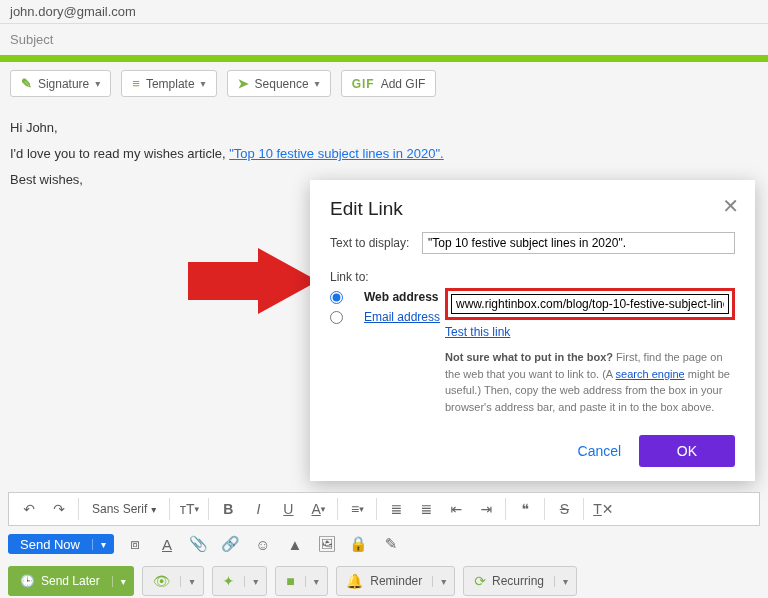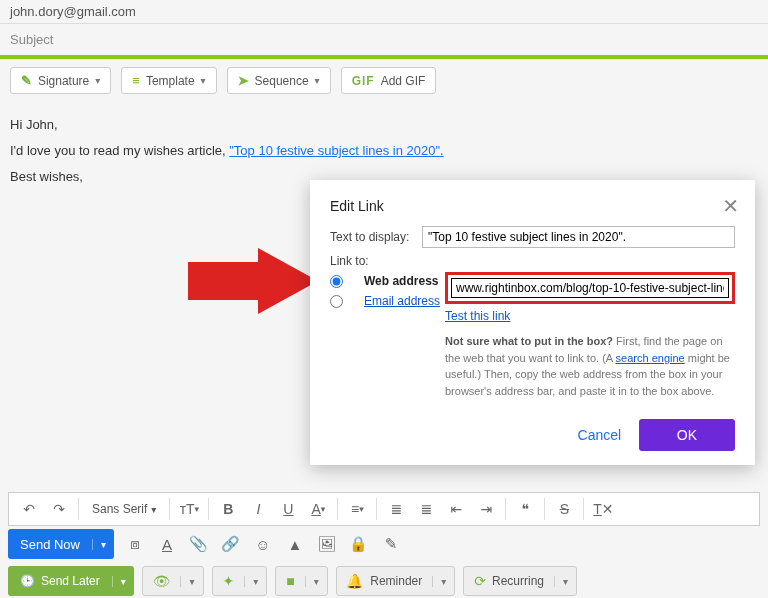--- a/index.html
+++ b/index.html
@@ -1,30 +1,30 @@
 <!DOCTYPE html>
 <html><head>
 <meta charset="utf-8">
 <style>
   * { box-sizing: border-box; margin: 0; padding: 0; }
   body { font-family: Arial, Helvetica, sans-serif; font-size: 13px; background:#f5f5f5; width:768px; height:598px; overflow:hidden; position:relative; color:#222;}
   .email-area { background:#f5f5f5; width:100%; height:100%; position:relative;border-radius:12px;}
   .to-line { border-bottom:1px solid #ddd; padding:4px 10px; font-size:13px; color:#555;}
-  .subject-line { border-bottom:4px solid #84cc16; padding:8px 10px; font-size:13px; color:#888;}
+  .subject-line { border-bottom:7px solid #84cc16; padding:8px 10px; font-size:13px; color:#888;}
   .btn-row { padding:8px 10px; display:flex; gap:10px;}
   .pill { border:1px solid #ccc; background:#fff; border-radius:3px; padding:5px 10px; display:flex; align-items:center; gap:6px; font-size:12px; color:#555; cursor:pointer;}
   .pill .ic { color:#7cb342; font-weight:bold; font-size:13px; }
   .pill .caret { font-size:10px; color:#777; }
   .gif-txt { color:#7cb342; font-weight:bold; letter-spacing:1px; font-size:12px;}
   .body-text { padding:10px 10px; font-size:13px; color:#333; line-height:2;}
   .body-text a { color:#1a73e8; text-decoration:underline;}
   .modal { position:absolute; top:180px; left:310px; width:445px; background:#fff; box-shadow:0 4px 18px rgba(0,0,0,0.25); padding:18px 20px 14px 20px;}
-  .modal h2 { font-size:14px; font-weight:400; color:#222; margin-bottom:12px;}
+  .modal h2 { font-size:19px; font-weight:400; color:#222; margin-bottom:12px;}
   .close-x { position:absolute; top:14px; right:16px; font-size:20px; color:#888; cursor:pointer;}
-  .row { display:flex; align-items:center; margin-bottom:6px; font-size:12px; color:#444;}
+  .row { display:flex; align-items:center; margin-bottom:16px; font-size:12px; color:#444;}
   .row label.lbl { width:92px; }
   .row input[type=text] { flex:1; border:1px solid #bbb; padding:3px 5px; font-size:12px; height:22px;}
   .linkto-label { font-size:12px; color:#444; margin-bottom:4px;}
   .radio-block { display:flex; font-size:12px;}
   .radios { width:115px; padding-top:2px;}
   .radios .rad { display:flex; align-items:center; gap:21px; margin-bottom:6px;}
   .radios .rad .rlbl-link { color:#1155cc; text-decoration:underline; cursor:pointer;}
   .radios input[type=radio]{ accent-color:#1a73e8;}
   .url-side { flex:1; }
   .url-box-wrap { border:3px solid #d22; padding:3px; margin-bottom:3px;}
@@ -39,21 +39,21 @@
   
   .arrow { position:absolute; top:248px; left:188px; width:130px; height:66px; }
   .arrow svg { width:100%; height:100%; }
   
   .format-toolbar { position:absolute; bottom:72px; left:8px; right:8px; height:34px; border:1px solid #ccc; background:#fff; display:flex; align-items:center; padding:0 6px; gap:2px;}
   .format-toolbar .tb { width:28px; height:28px; display:flex; align-items:center; justify-content:center; color:#666; font-size:14px; cursor:pointer;}
   .format-toolbar .sep { width:1px; height:22px; background:#ddd; margin:0 3px;}
   .format-toolbar .font-sel { font-size:12px; color:#555; padding:0 8px; display:flex; align-items:center; gap:4px; cursor:pointer;}
   
   .send-row { position:absolute; bottom:38px; left:8px; right:8px; height:32px; display:flex; align-items:center; gap:10px;}
-  .send-now { background:#1a73e8; color:#fff; border:none; height:30px; display:flex; align-items:center; border-radius:3px; cursor:pointer;}
+  .send-now { background:#1a73e8; color:#fff; border:none; height:20px; display:flex; align-items:center; border-radius:3px; cursor:pointer;}
   .send-now .sn-main{ padding:0 12px; font-size:13px; font-weight:500;}
   .send-now .sn-dd{ border-left:1px solid rgba(255,255,255,0.4); padding:0 8px; font-size:10px;}
   .mini-ic { width:22px; height:22px; display:flex; align-items:center; justify-content:center; color:#666; font-size:15px; cursor:pointer;}
   
   .bottom-row { position:absolute; bottom:0px; left:8px; right:8px; height:34px; display:flex; align-items:center; gap:8px;}
   .send-later { background:#7cb342; color:#fff; border:none; height:30px; display:flex; align-items:center; border-radius:3px; cursor:pointer;}
   .send-later .sl-main { padding:0 12px; font-size:12px; font-weight:500; display:flex; align-items:center; gap:6px;}
   .send-later .sl-dd { border-left:1px solid rgba(255,255,255,0.4); padding:0 8px; color:#fff; font-size:10px;}
   .grey-pill { background:#eee; border:1px solid #ccc; height:30px; display:flex; align-items:center; border-radius:3px; font-size:12px; color:#555; cursor:pointer;}
   .grey-pill .gp-main { padding:0 10px; display:flex; align-items:center; gap:6px;}

